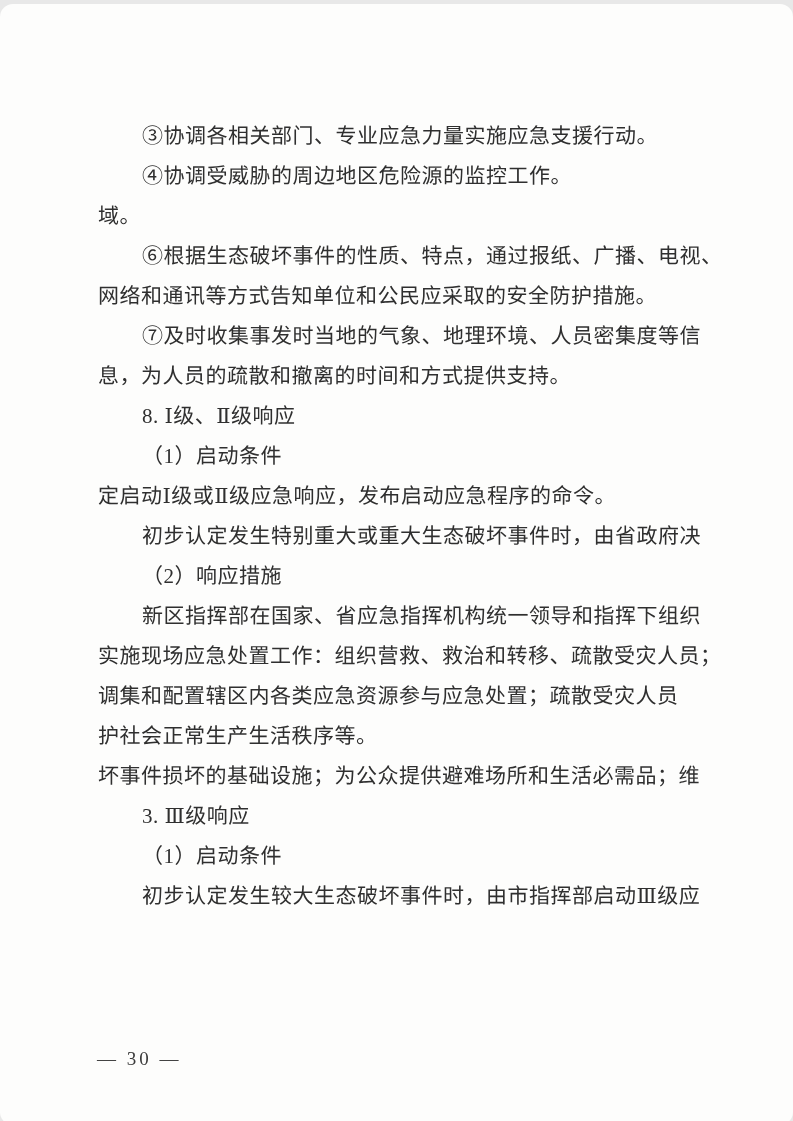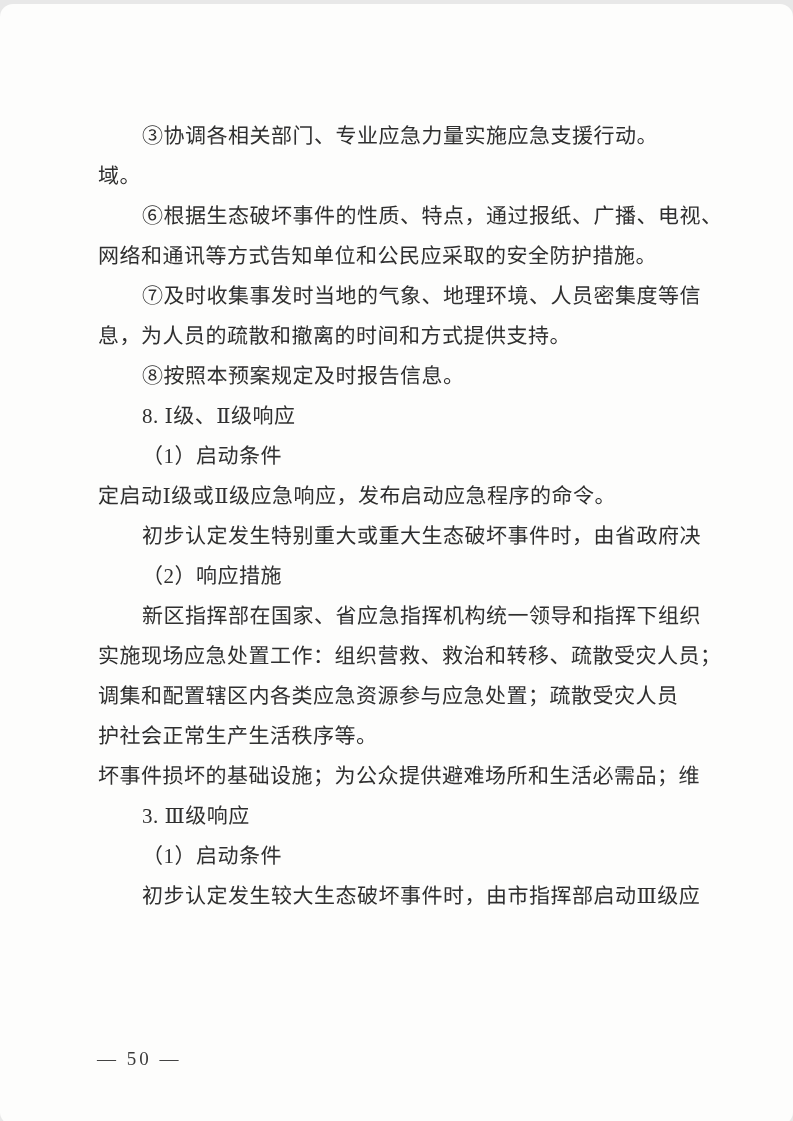--- a/index.html
+++ b/index.html
@@ -47,34 +47,34 @@
     white-space: nowrap;
   }
 </style>
 </head>
 <body>
 
 <div class="page">
   <div class="doc-body">
 
   <div class="line indent">③协调各相关部门、专业应急力量实施应急支援行动。</div>
+      <div class="line indent">④协调受威胁的周边地区危险源的监控工作。</div>
       <div class="line">域。</div>
       <div class="line indent">⑥根据生态破坏事件的性质、特点，通过报纸、广播、电视、</div>
       <div class="line">网络和通讯等方式告知单位和公民应采取的安全防护措施。</div>
       <div class="line indent">⑦及时收集事发时当地的气象、地理环境、人员密集度等信</div>
       <div class="line">息，为人员的疏散和撤离的时间和方式提供支持。</div>
-      <div class="line indent">⑧按照本预案规定及时报告信息。</div>
       <div class="line indent">8. Ⅰ级、Ⅱ级响应</div>
       <div class="line indent">（1）启动条件</div>
       <div class="line">定启动Ⅰ级或Ⅱ级应急响应，发布启动应急程序的命令。</div>
       <div class="line indent">初步认定发生特别重大或重大生态破坏事件时，由省政府决</div>
       <div class="line indent">（2）响应措施</div>
       <div class="line indent">新区指挥部在国家、省应急指挥机构统一领导和指挥下组织</div>
       <div class="line">实施现场应急处置工作：组织营救、救治和转移、疏散受灾人员；</div>
       <div class="line">调集和配置辖区内各类应急资源参与应急处置；疏散受灾人员</div>
       <div class="line">护社会正常生产生活秩序等。</div>
       <div class="line">坏事件损坏的基础设施；为公众提供避难场所和生活必需品；维</div>
       <div class="line indent">3. Ⅲ级响应</div>
       <div class="line indent">（1）启动条件</div>
       <div class="line indent">初步认定发生较大生态破坏事件时，由市指挥部启动Ⅲ级应</div>
     </div>
-  <div class="page-footer">— 50 —</div>
+  <div class="page-footer">— 30 —</div>
 </div>
 
 </body></html>

